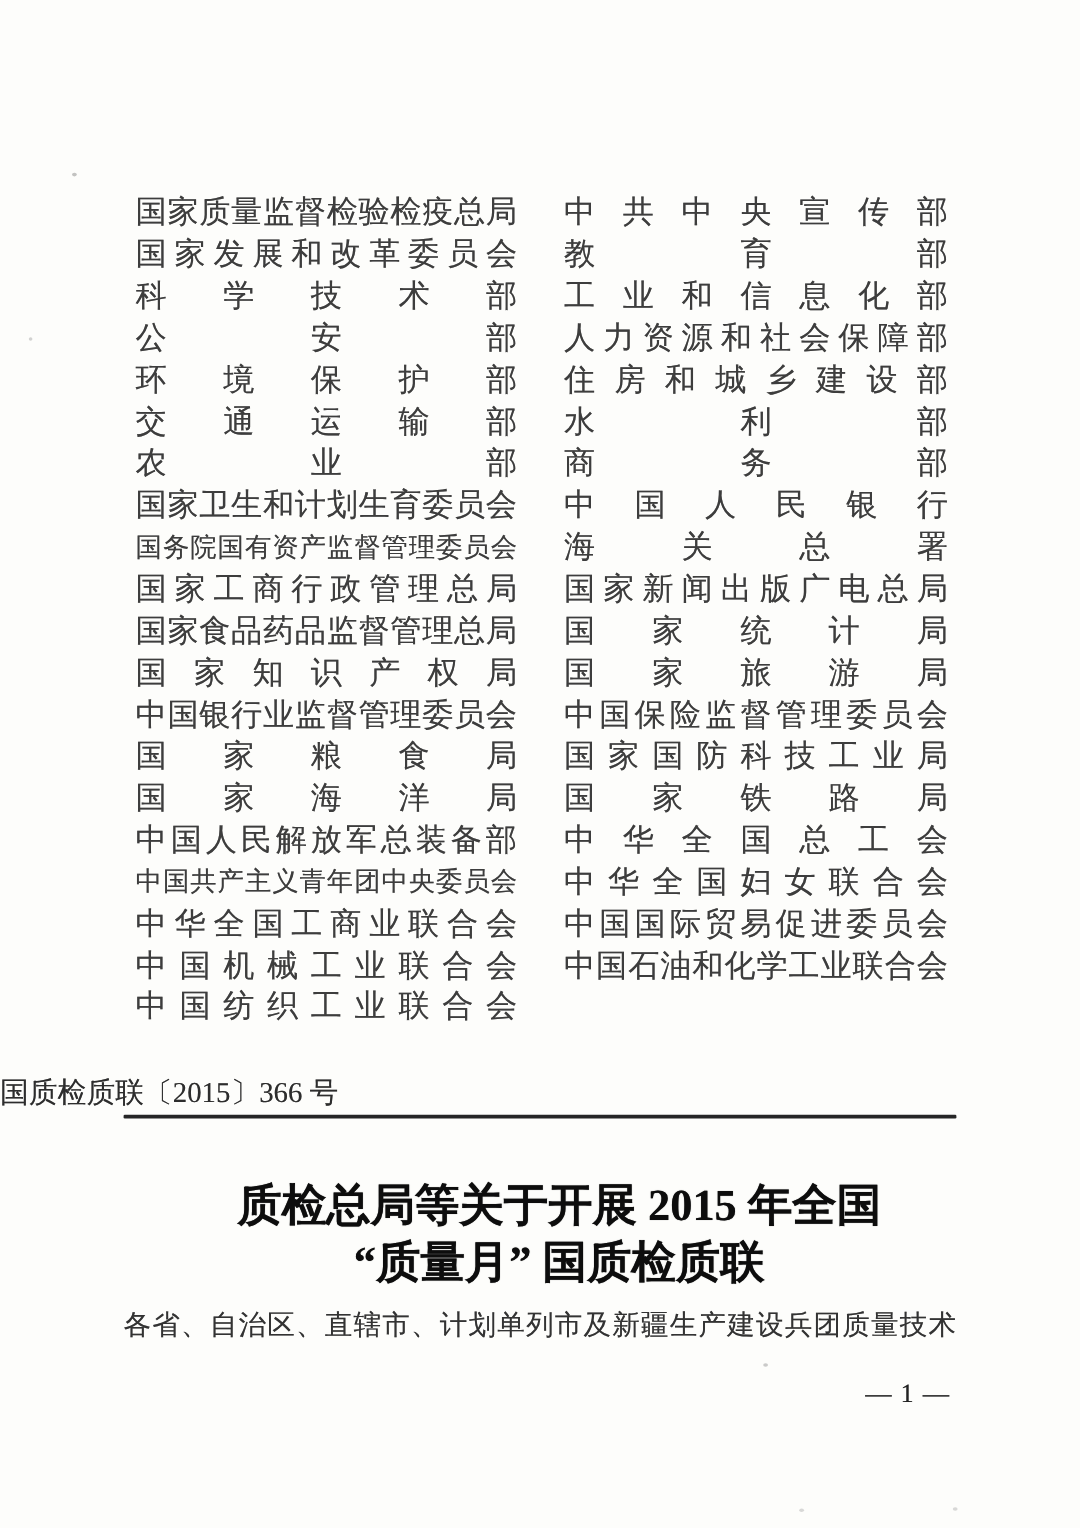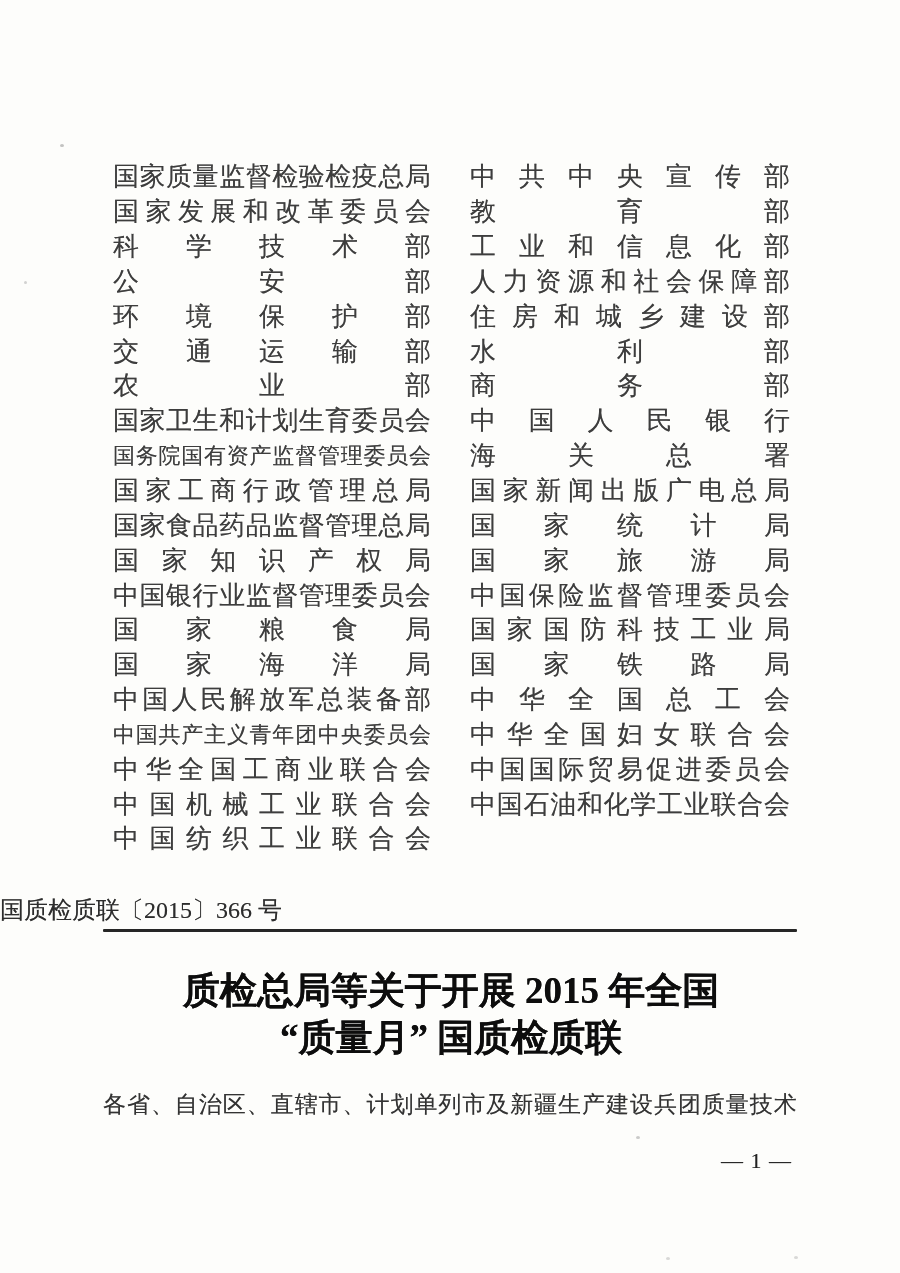--- a/index.html
+++ b/index.html
@@ -29,21 +29,21 @@
     text-shadow:0 0 .4px rgba(40,40,40,.5);
   }
   
   .rule {
     position:absolute; top:929px; left:103px; width:694px; height:3px;
     background:#262626; border-radius:1px;
   }
   
   .title {
     position:absolute; top:966px; left:103px; width:694px;
-    margin:1px; text-align:center; font-weight:bold; color:#0d0d0d;
+    margin:16px; text-align:center; font-weight:bold; color:#0d0d0d;
     font-size:37px; line-height:47px;
     text-shadow:0 0 .6px rgba(0,0,0,.8);
   }
   .title span { display:block; }
   
   .body-line {
     position:absolute; top:1093px; left:103px; width:694px;
     display:flex; justify-content:space-between; align-items:center;
     font-size:24px; line-height:1; color:#333;
     text-shadow:0 0 .4px rgba(50,50,50,.5);

